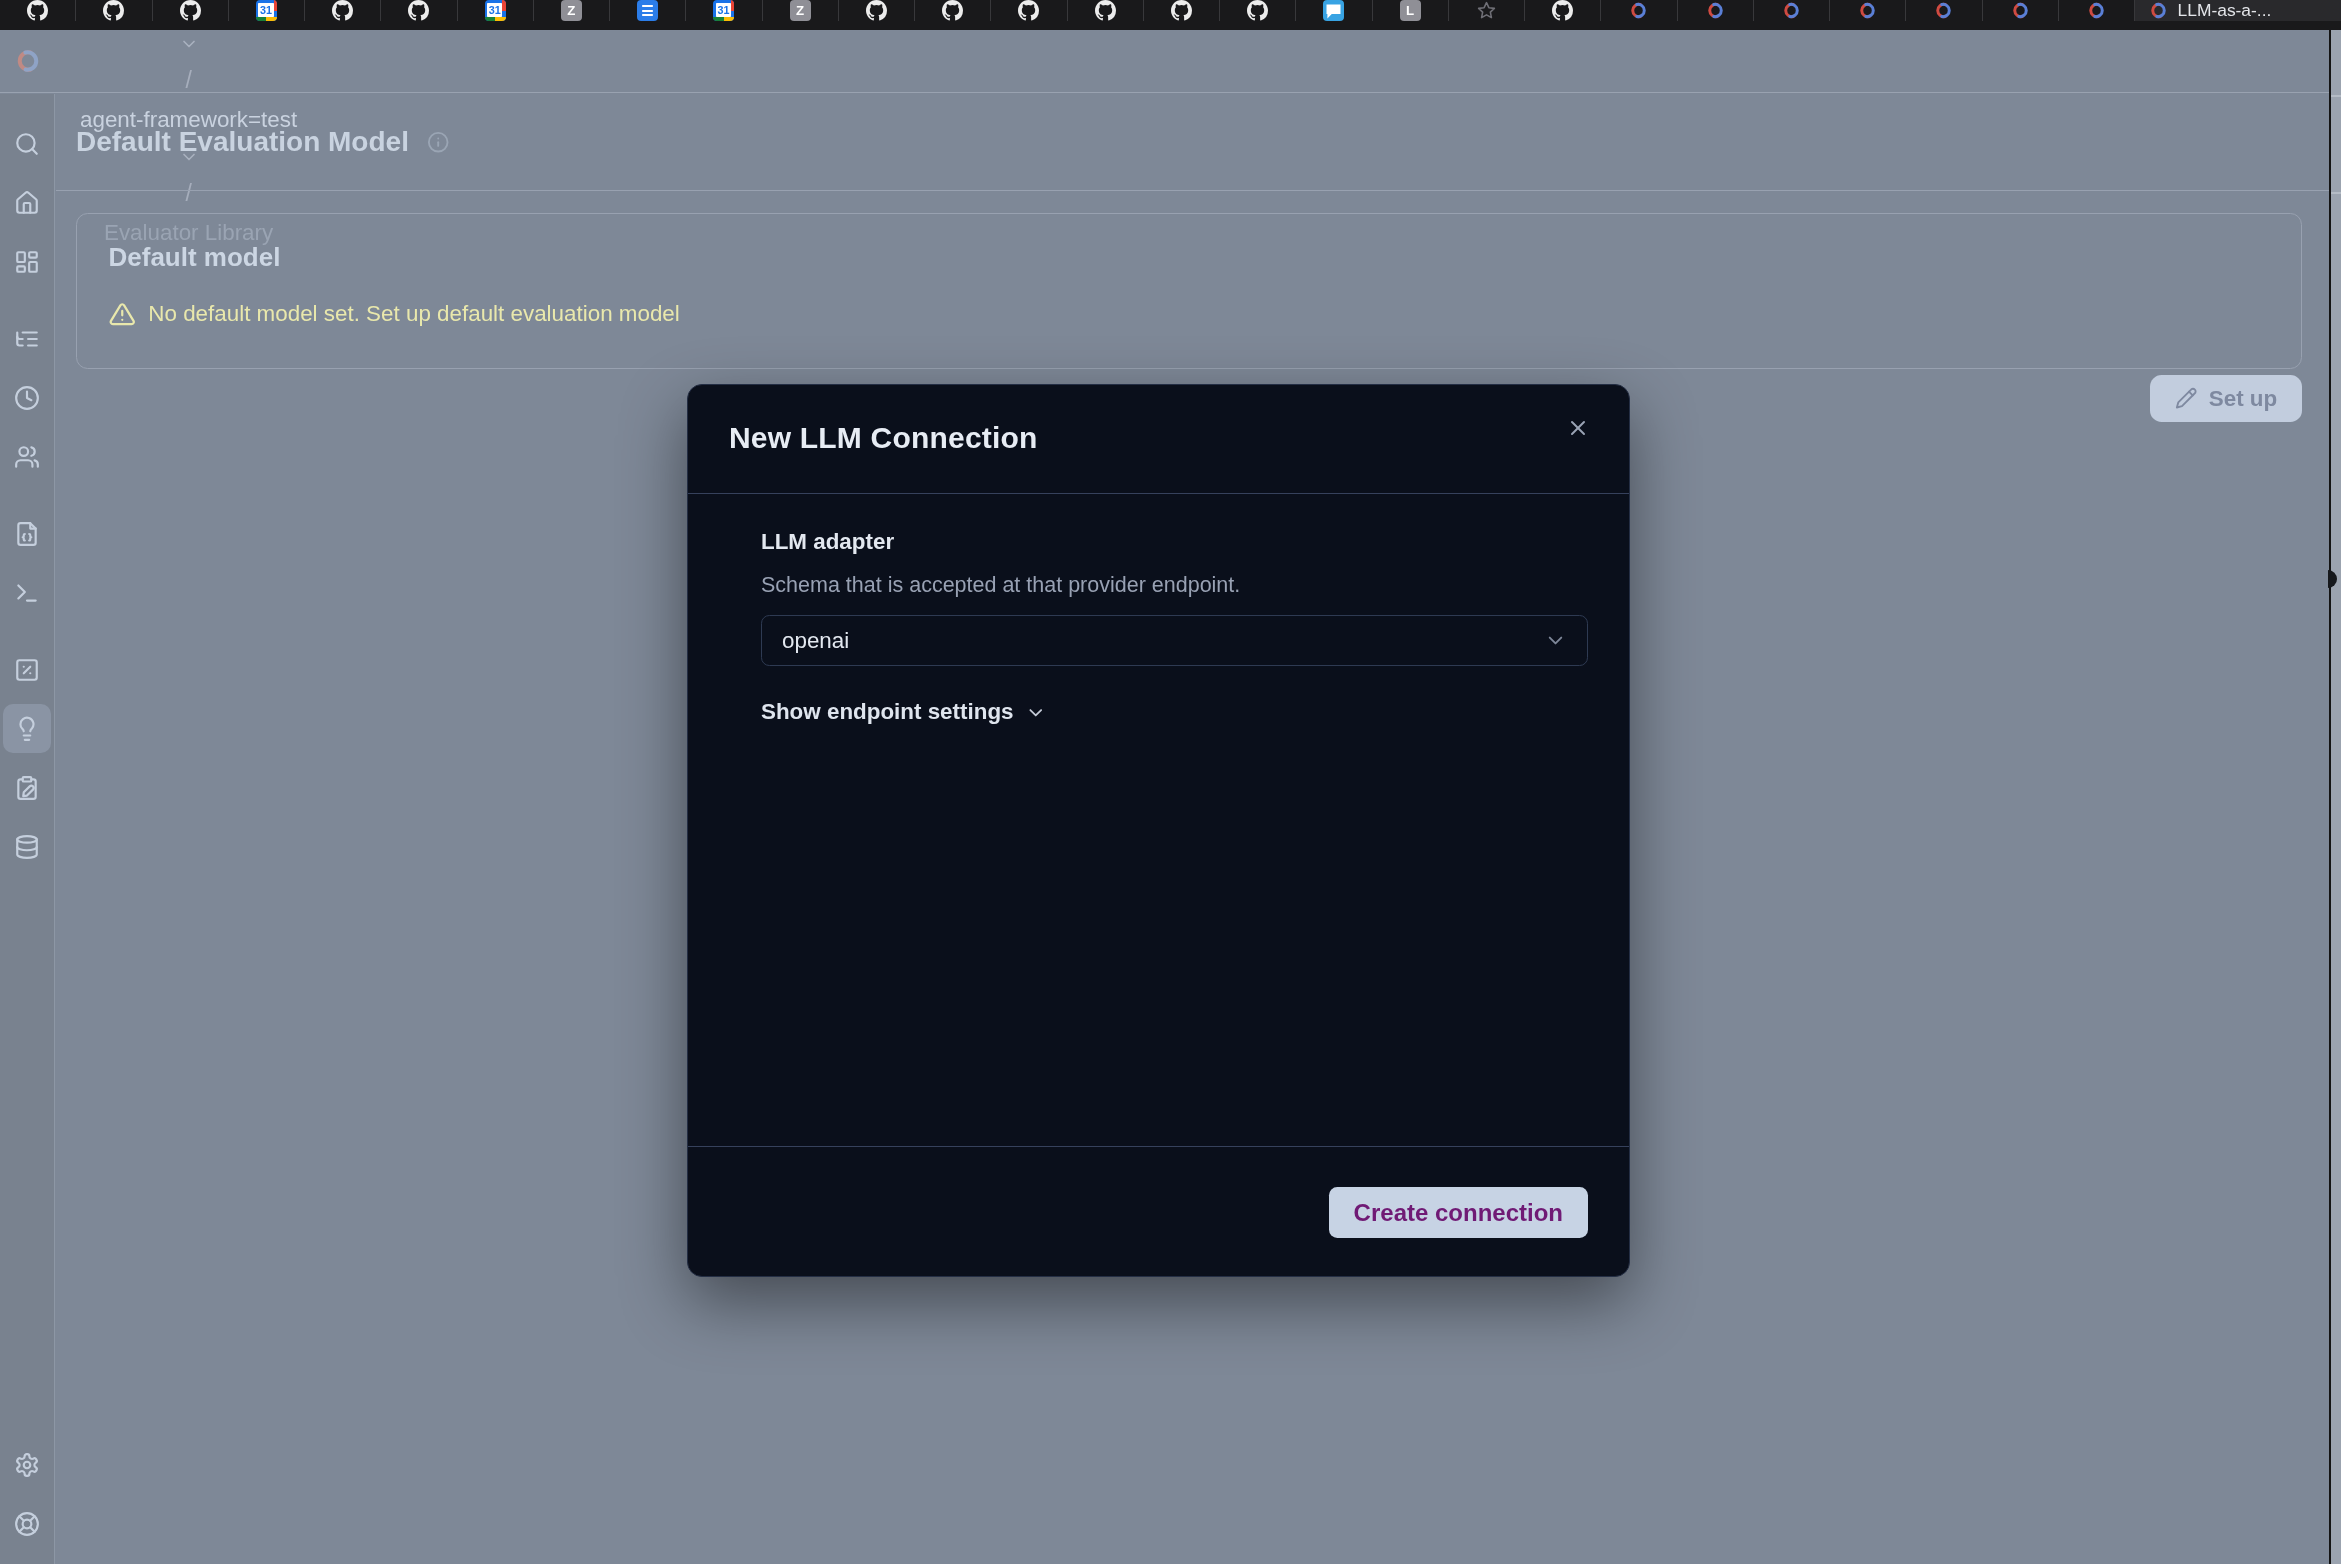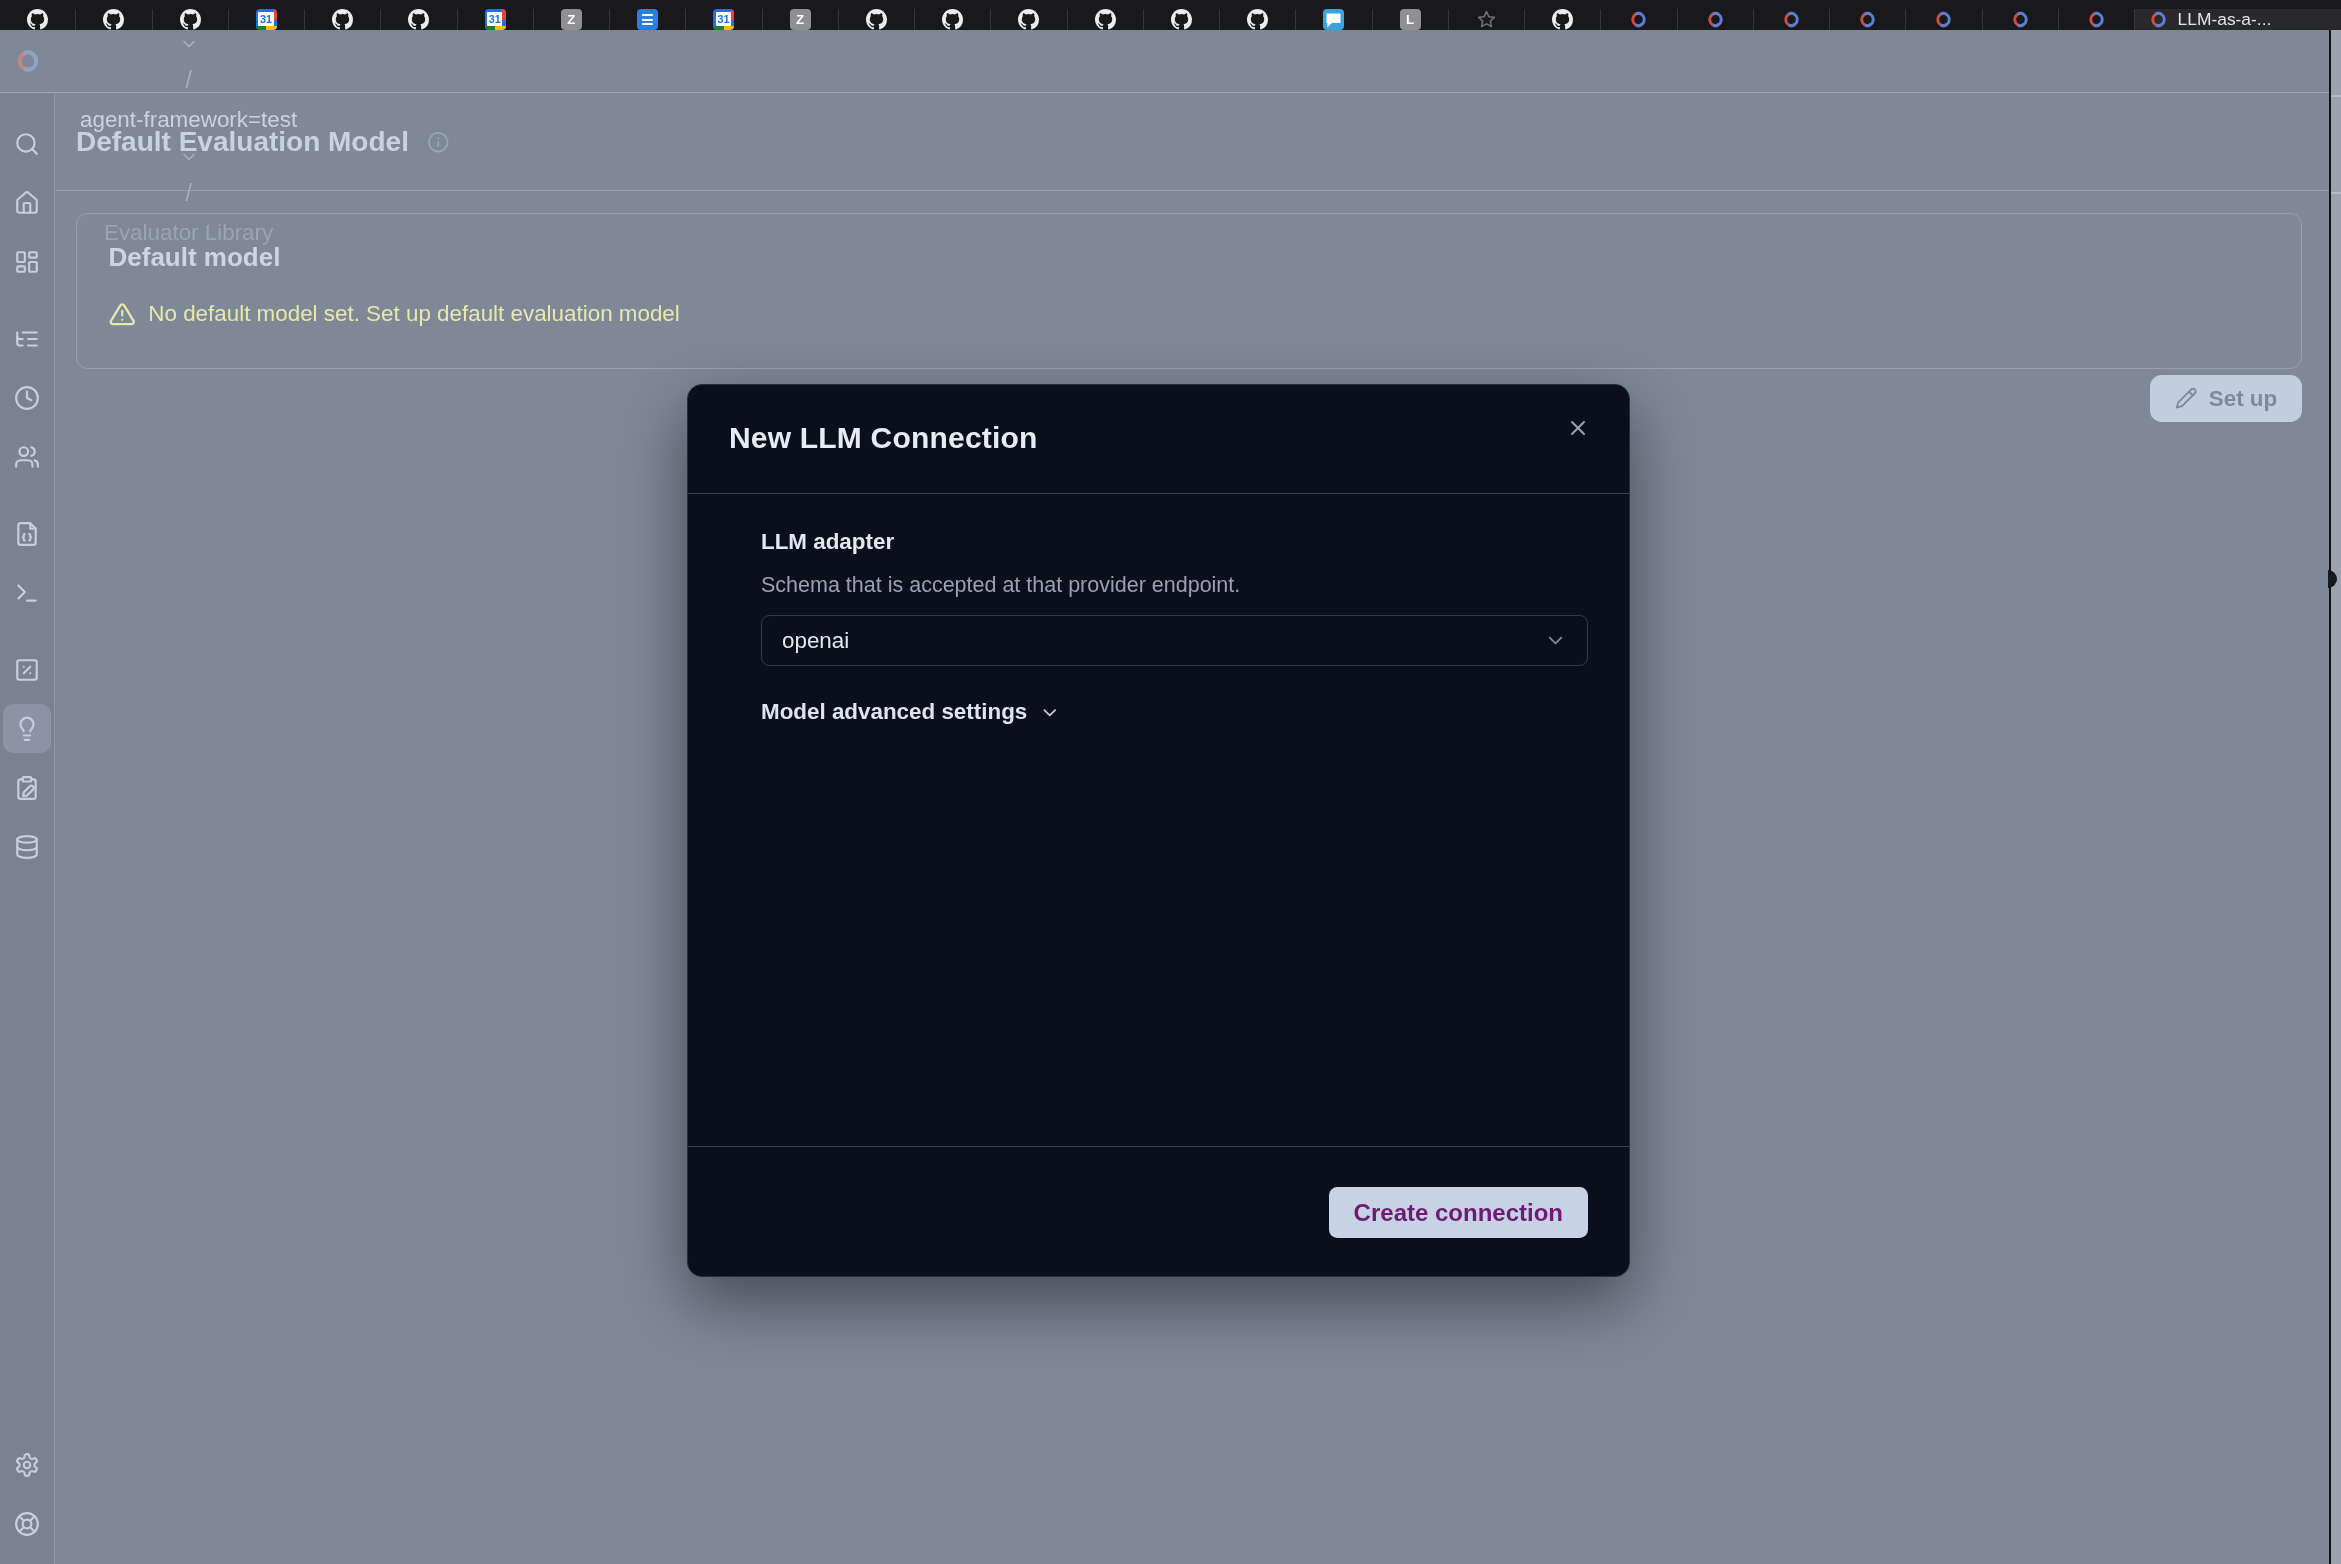--- a/index.html
+++ b/index.html
@@ -2,21 +2,21 @@
 <html style="font-size:13.3px"><head>
 <meta charset="utf-8">
 <style>
   * { margin:0; padding:0; box-sizing:border-box; }
   html,body { width:2342px; height:1565px; overflow:hidden; }
   body { font-family:"Liberation Sans","DejaVu Sans",sans-serif; background:#7e8897; }
   .screen { position:relative; width:2342px; height:1565px; }
 
   
   .tabbar { position:absolute; left:0; top:0; width:2342px; height:30px;
-            background:#19191b; display:flex; align-items:flex-end; z-index:40; }
+            background:#19191b; display:flex; align-items:flex-start; z-index:40; }
   .tab { flex:1 1 0; min-width:0; display:flex; align-items:center; justify-content:center;
          border-right:0.8px solid #38383b; cursor:pointer; }
   .tab svg, .tab .fav { width:21px; height:21px; flex:none; }
   .tab-active { flex:0 0 207px; background:#29292c; display:flex; align-items:center;
                 gap:8.3px; padding:0 13.3px; border-right:0.8px solid #38383b; }
   .tab-active .tab-label { color:#e3e5e9; font-size:17.4px; white-space:nowrap;
                 overflow:hidden; text-overflow:ellipsis; }
   .fav { border-radius:4.1px; position:relative; display:flex; align-items:center;
          justify-content:center; font-weight:bold; color:#fff; overflow:hidden; }
   .fav-z,.fav-l { background:#8f8f96; font-size:13.3px; }
@@ -600,21 +600,21 @@
                   <path d="m6 9 6 6 6-6"></path>
                 </svg>
             </span>
           </div>
         </div>
       </div>
 
 
 
       <button class="adv-toggle">
-        <span>Model advanced settings</span>
+        <span>Show endpoint settings</span>
         <svg viewBox="0 0 24 24" fill="none" stroke="currentColor" stroke-width="2" stroke-linecap="round" stroke-linejoin="round">
             <path d="m6 9 6 6 6-6"></path>
           </svg>
       </button>
     </div>
 
     <div class="modal-footer">
       <button class="btn-primary">Create connection</button>
     </div>
   </div>

